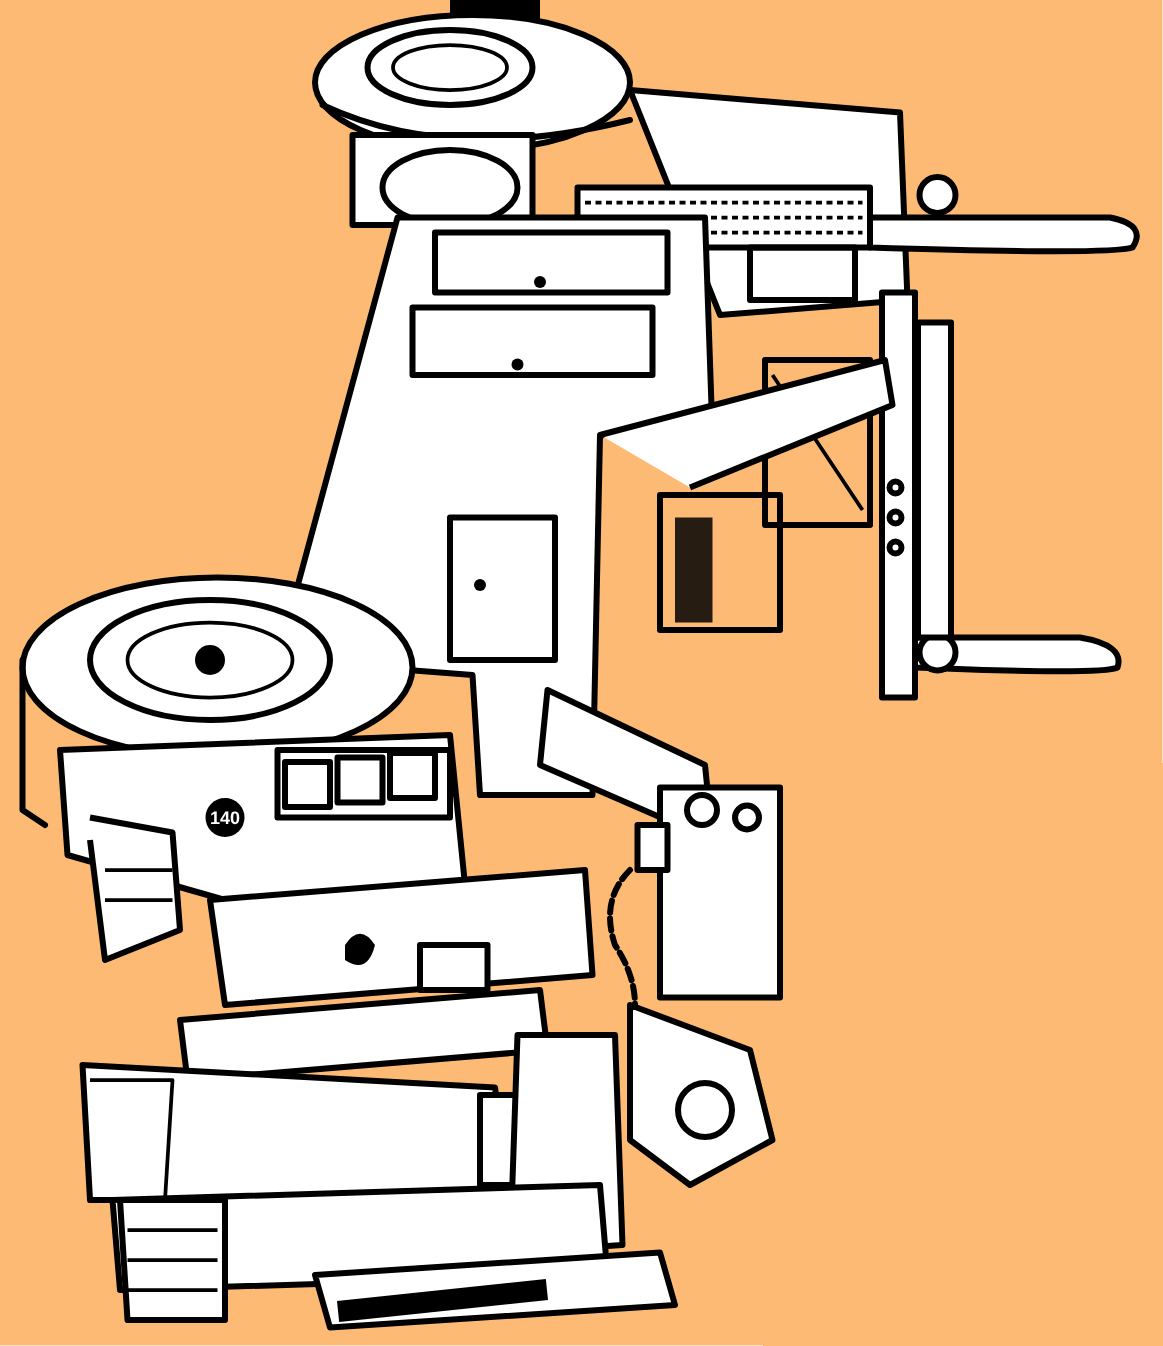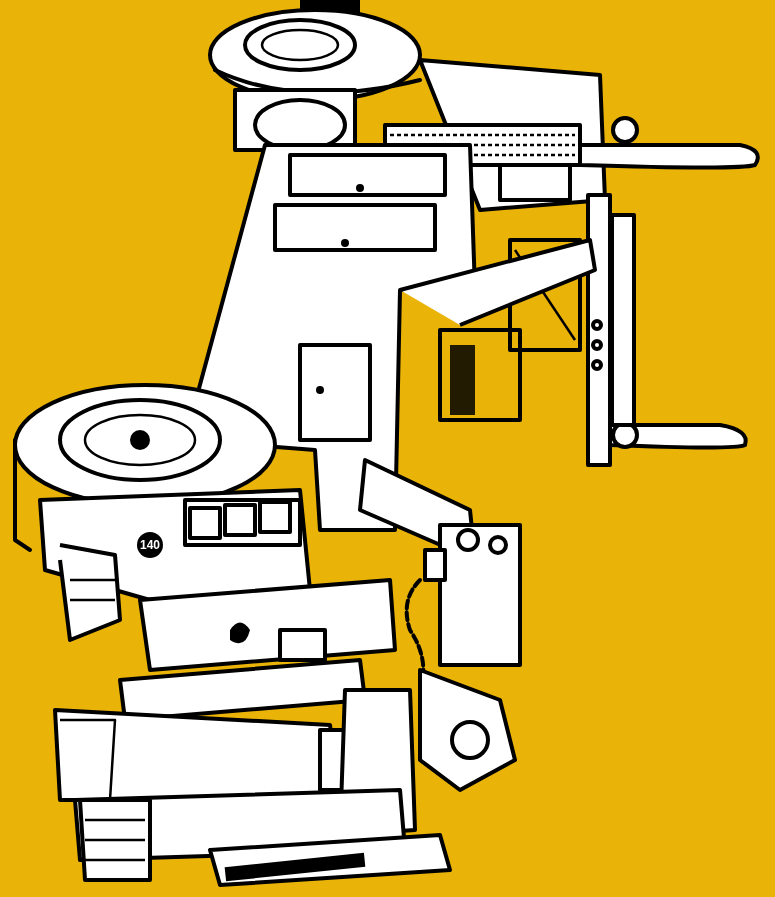--- a/index.html
+++ b/index.html
@@ -1,17 +1,17 @@
 <!DOCTYPE html>
 <html><head>
 <meta charset="utf-8">
 <style>
   html,body{margin:0;padding:0;background:#ffffff;}
   body{width:775px;height:897px;overflow:hidden;font-family:"Liberation Sans",sans-serif;}
-  .canvas{position:relative;width:775px;height:897px;background:#eab308;}
+  .canvas{position:relative;width:775px;height:897px;background:#fdba74;}
   svg{position:absolute;left:0;top:0;}
   .ln{fill:none;stroke:#000;stroke-width:4;stroke-linejoin:round;stroke-linecap:round;}
   .lt{fill:none;stroke:#000;stroke-width:2.5;stroke-linejoin:round;}
   .wf{fill:#fff;stroke:#000;stroke-width:4;stroke-linejoin:round;}
   .bk{fill:#000;}
   .badge-text{font-size:12px;font-weight:bold;fill:#fff;}
 </style>
 </head>
 <body>
 

